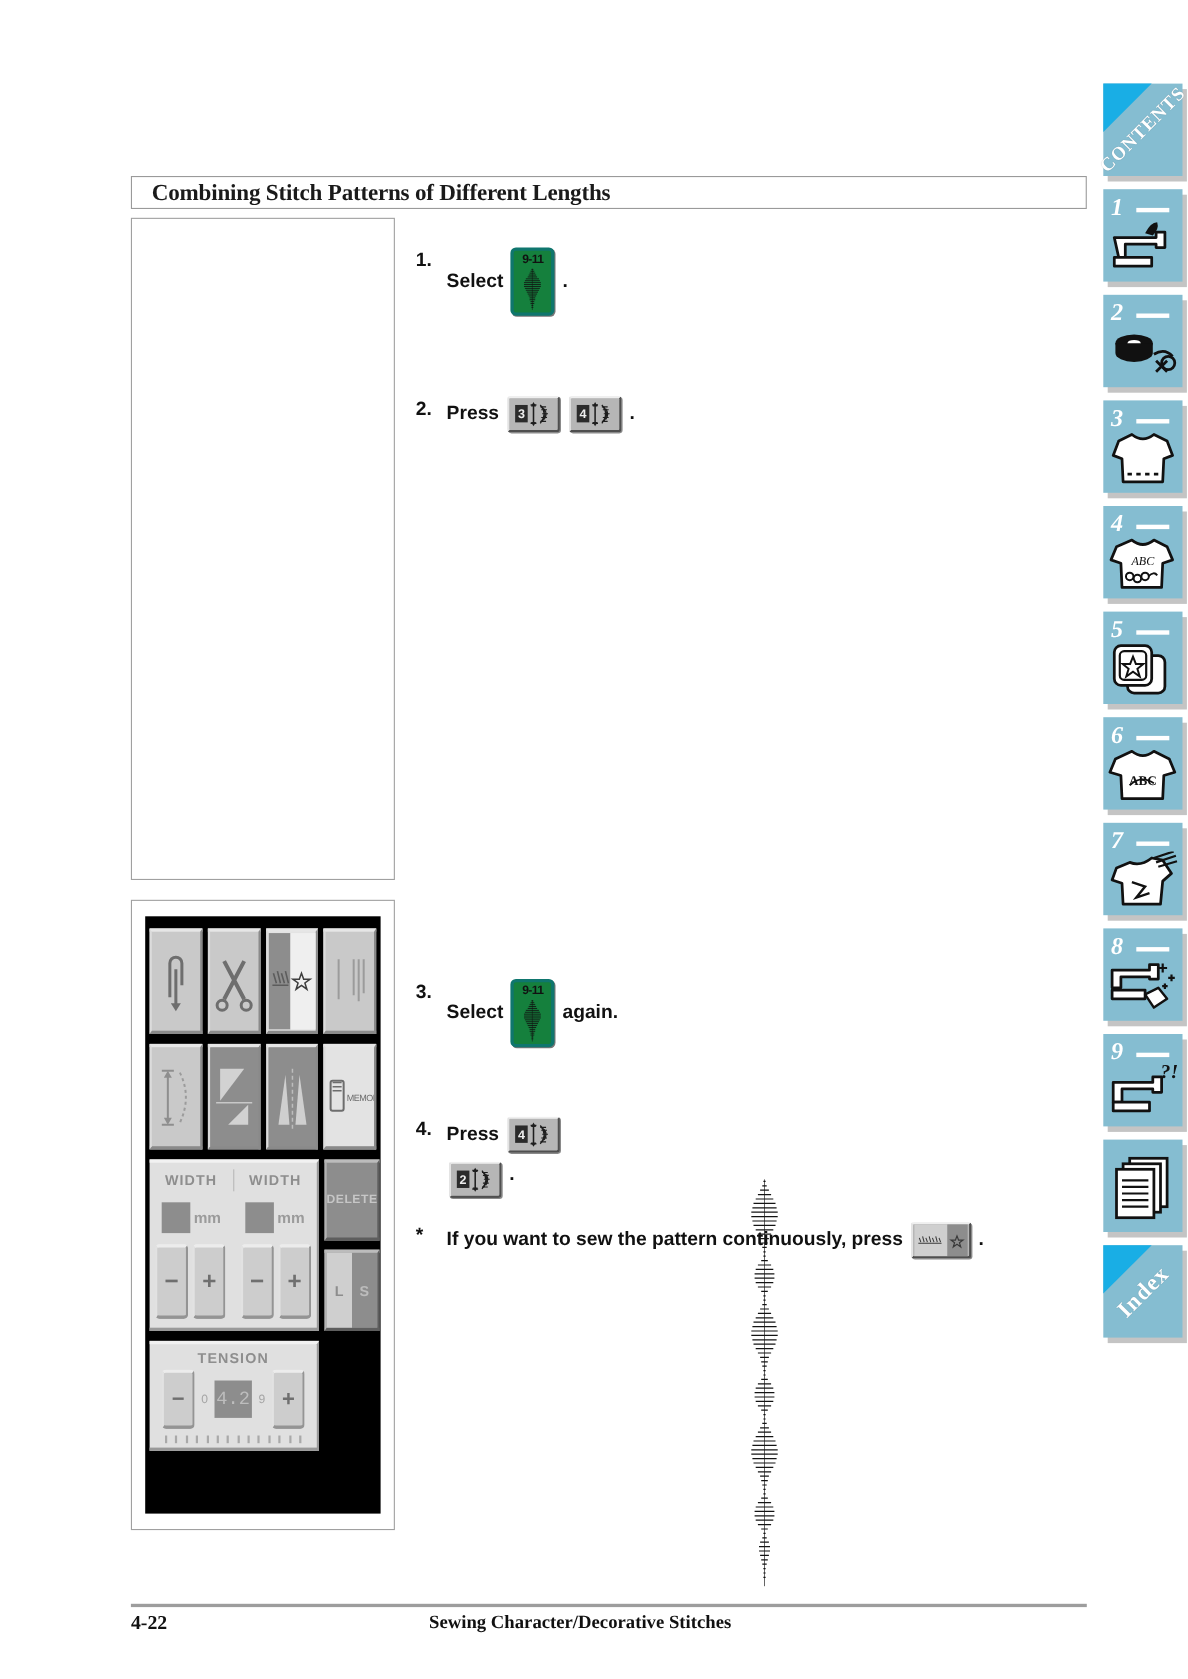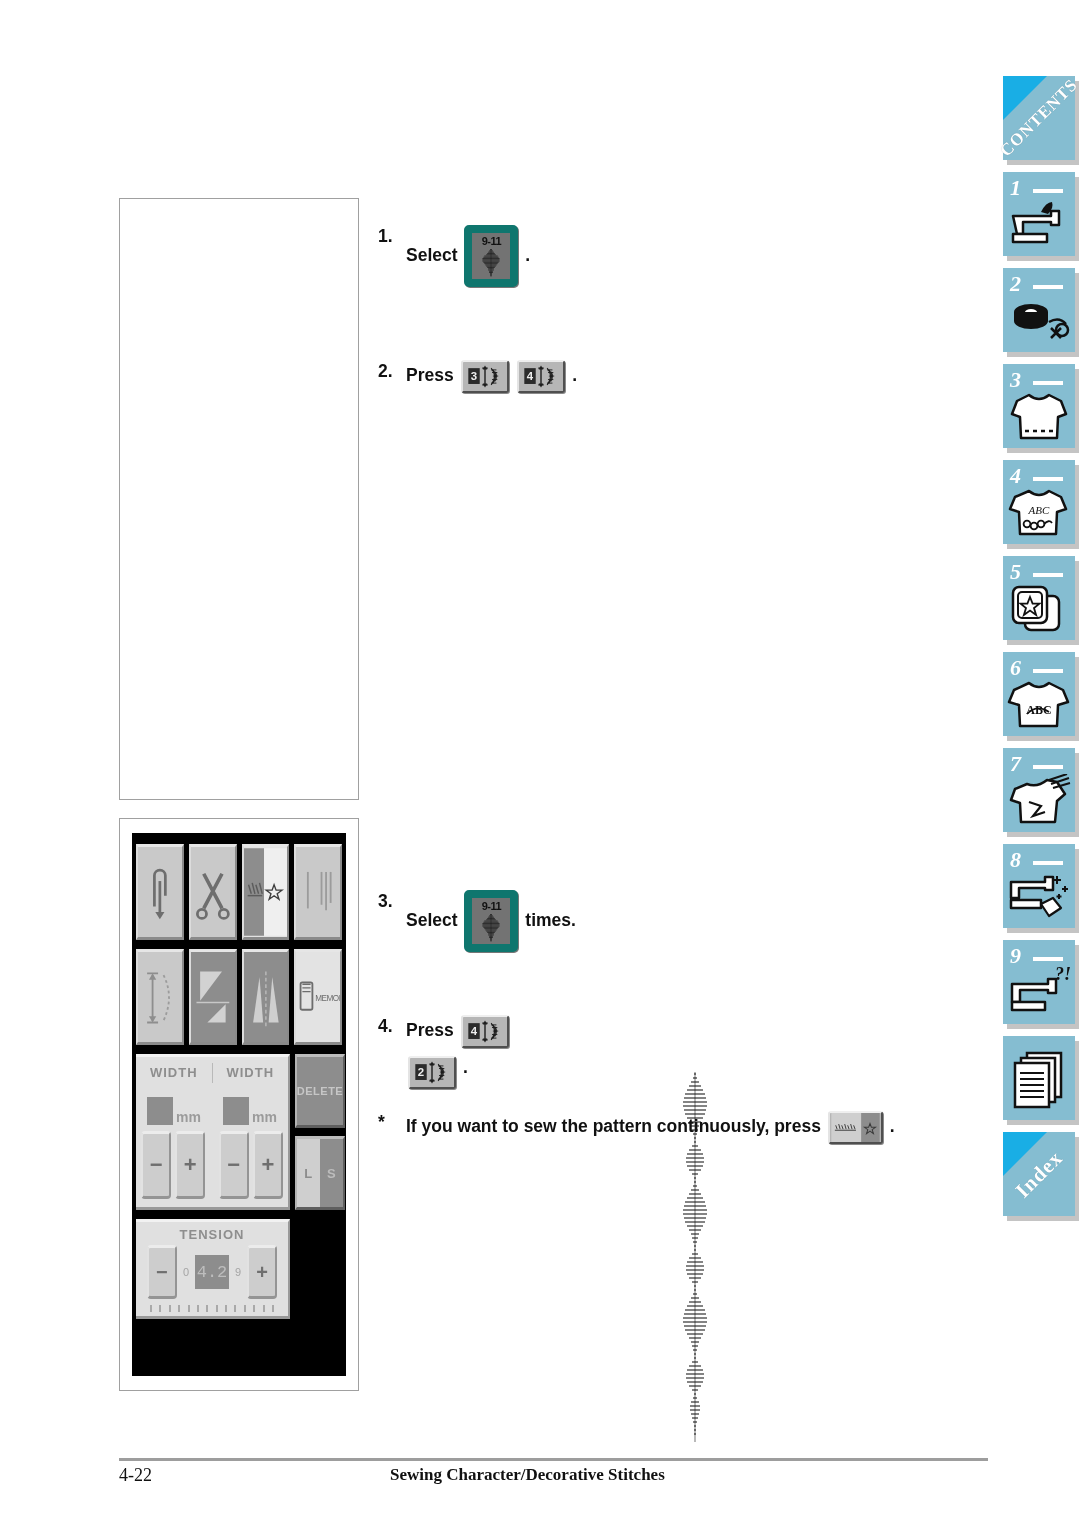--- a/index.html
+++ b/index.html
@@ -87,21 +87,21 @@
   .wl-label {
     flex: 1; text-align: center;
     font-family: "Liberation Sans", sans-serif;
     font-size: 13px; color: #8e8e8e;
     letter-spacing: 1px;
     padding-top: 8px;
     font-weight: bold;
   }
   .wl-divider { width: 1px; background: #b9b9b9; margin: 6px 0; }
   .wl-values { display: flex; height: 36px; }
-  .wl-val { flex: 1; display: flex; align-items: flex-end; justify-content: center; }
+  .wl-val { flex: 1; display: flex; align-items: center; justify-content: center; }
   .wl-seg {
     width: 26px; height: 28px; background: #8d8d8d;
     display: flex; align-items: center; justify-content: center;
     font-size: 13px; color: #bdbdbd; font-family: "Liberation Mono", monospace;
   }
   .wl-mm { font-size: 14px; color: #9b9b9b; margin-left: 3px; font-weight: bold; }
   .wl-buttons { display: flex; gap: 4px; padding: 6px 5px 0 5px; }
   .pm-btn {
     width: 33px; height: 68px;
     background: #cdcdcd;
@@ -186,23 +186,23 @@
     line-height: 1.35;
     align-items: flex-start;
   }
   .step .num { width: 28px; flex: 0 0 28px; }
   .step .body { flex: 1; }
 
   
   .key-pattern {
     display: inline-block;
     vertical-align: middle;
-    width: 54px; height: 62px;
-    background: #737373;
-    border: 8px solid #0f766e;
+    width: 40px; height: 62px;
+    background: #15803d;
+    border: 3px solid #0f766e;
     border-radius: 5px;
     position: relative;
     margin: 0 2px;
     box-shadow: 1px 1px 0 #777;
   }
   .key-pattern .kp-num {
     position: absolute; top: 1px; left: 0; right: 0;
     text-align: center; font-size: 11px; font-weight: bold;
     color: #111; font-family: "Liberation Sans", sans-serif;
     letter-spacing: -0.5px;
@@ -297,33 +297,36 @@
   .tab .tab-icon svg { width: 100%; height: 100%; }
 
   
   #footer-rule {
     position: absolute; left: 119px; top: 1458px;
     width: 869px; height: 3px; background: #9d9d9d;
   }
   #footer-page {
     position: absolute; left: 119px; top: 1465px;
     font-family: "Liberation Serif", serif;
-    font-weight: normal; font-size: 18px; color: #111;
+    font-weight: bold; font-size: 18px; color: #111;
   }
   #footer-title {
     position: absolute; left: 390px; top: 1465px;
     font-family: "Liberation Serif", serif;
     font-weight: bold; font-size: 17px; color: #111;
   }
 </style>
 </head>
 <body>
 
 <div id="page">
 
+  <div id="title-bar">
+    <span class="title-text">Combining Stitch Patterns of Different Lengths</span>
+  </div>
 
   <div class="illo-box" id="illo-box-top"></div>
 
   <div class="illo-box" id="illo-box-bottom"></div>
 
   <div id="lcd-panel">
 
     <div class="lcd-row" id="lcd-grid1">
       <div class="lcd-key">
         <span class="key-glyph">
@@ -615,21 +618,21 @@
                   <path d="M17 33 L23 33"></path>
                   <path d="M18 35 L22 35"></path>
                 <path d="M18 37 L22 37"></path>
                   <path d="M19 39 L21 39"></path>
                   <path d="M19 41 L21 41"></path>
               </g>
               <path d="M20 0 L20 44" stroke="#111" stroke-width="0.5"></path>
             </svg>
           </span>
         </span>
-        <span>times.</span>
+        <span>again.</span>
       </span>
     </div>
 
     <div class="step" style="margin-top:63px;">
       <span class="num">4.</span>
       <span class="body" style="text-align:justify;">
         <span>Press</span>
         <span class="key-len">
           <svg viewBox="0 0 48 33">
             <rect x="5" y="7" width="13" height="18" fill="#2b2b2b"></rect>

